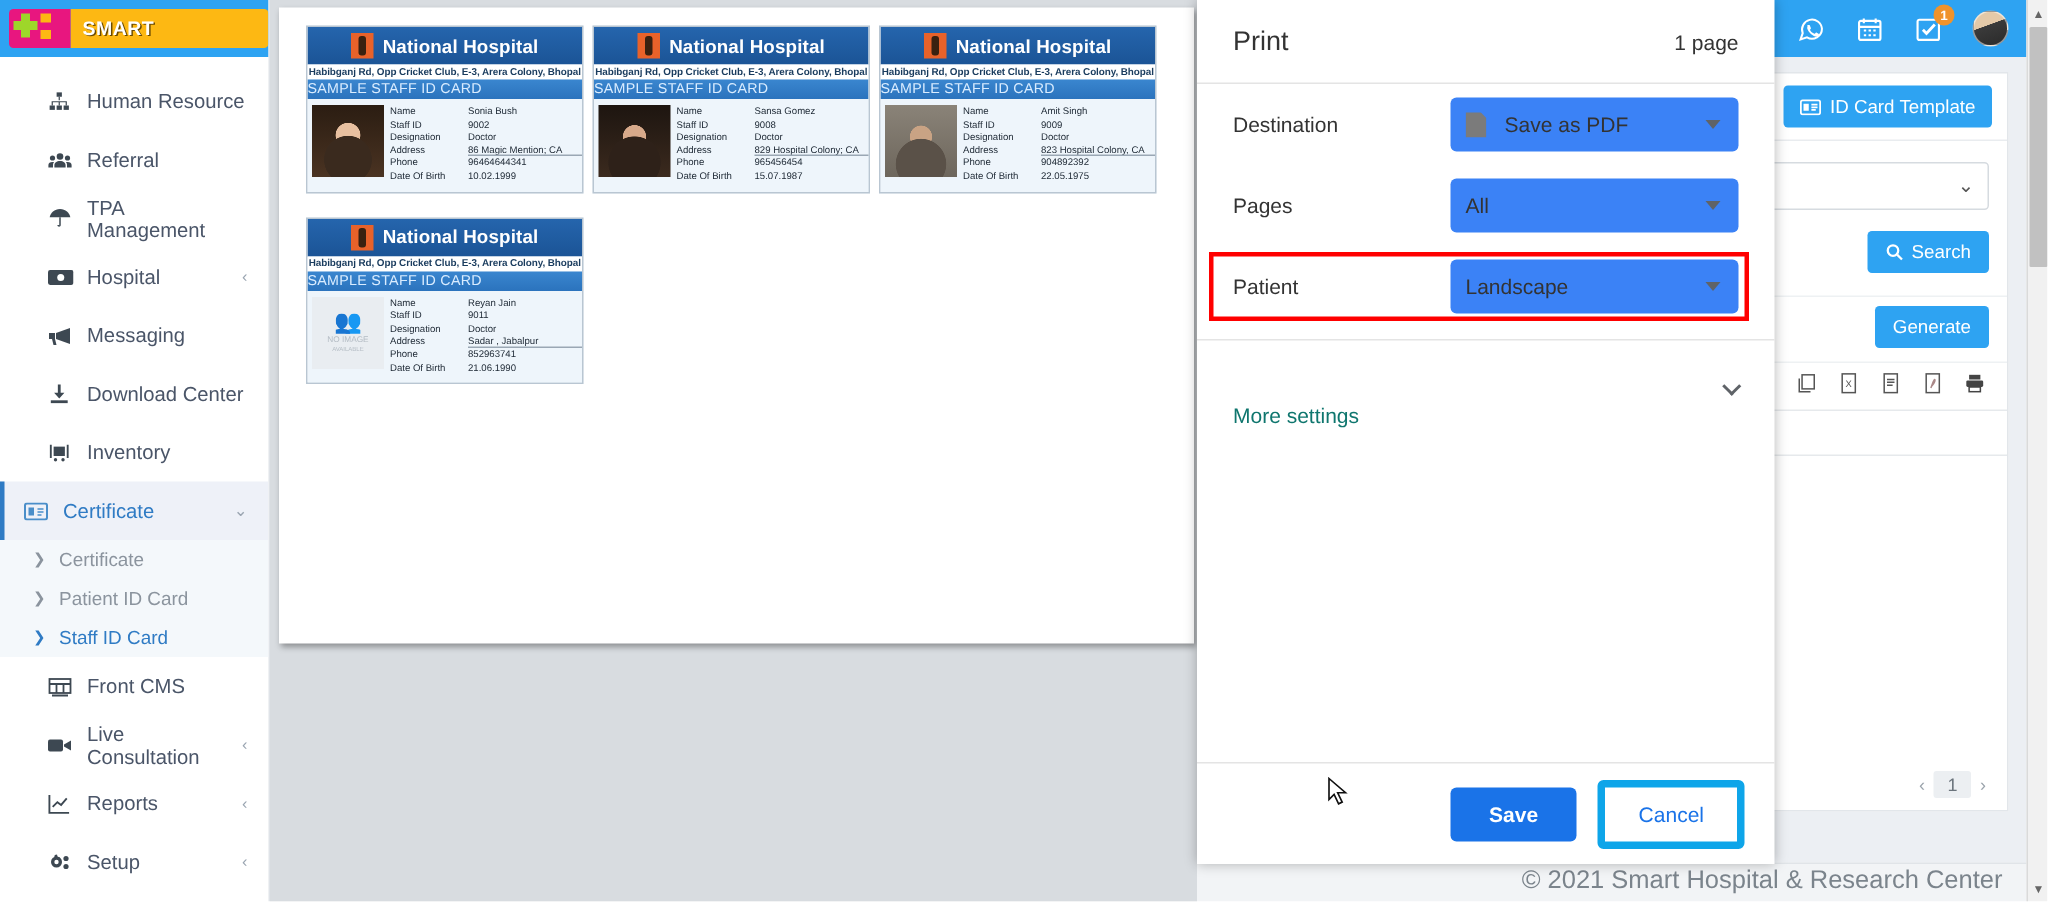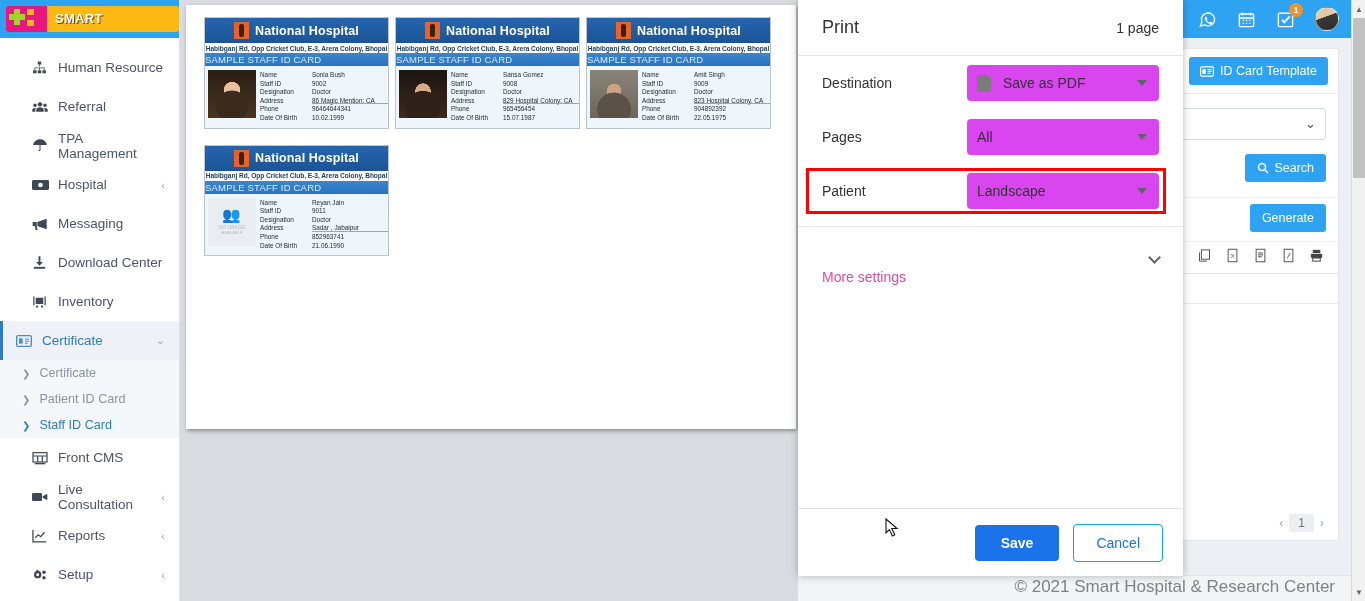--- a/index.html
+++ b/index.html
@@ -253,21 +253,21 @@
     height:56px; display:flex; align-items:center; justify-content:space-between;
     padding:0 24px; border-bottom:1px solid #e4e4e4;
   }
   .pd-title { font-size:18px; color:#333; }
   .pd-pages { font-size:14px; color:#333; }
   .pd-row {
     display:flex; align-items:center; height:54px; padding:0 24px;
   }
   .pd-label { width:145px; font-size:14px; color:#333; }
   .pd-control {
-    flex:1; height:36px; background:#d946ef; border-radius:4px;
+    flex:1; height:36px; background:#3b82f6; border-radius:4px;
     display:flex; align-items:center; padding:0 10px; position:relative;
     cursor:pointer;
   }
   .pd-control .val { font-size:14px; color:#333; }
   .pd-control .caret {
     position:absolute; right:12px; top:50%; transform:translateY(-50%);
     width:0;height:0;border-left:5px solid transparent;border-right:5px solid transparent;
     border-top:6px solid #5f6368;
   }
   .pdf-ico {
@@ -276,37 +276,37 @@
   }
   .highlight-box {
     position:absolute; left:806px; top:168px; width:360px; height:46px;
     border:3px solid #f00; pointer-events:none;
   }
   .pd-divider { border-top:1px solid #e4e4e4; margin-top:8px; }
   .pd-more {
     display:flex; align-items:center; justify-content:space-between;
     padding:0 24px; height:48px; margin-top:8px; cursor:pointer;
   }
-  .pd-more .t { font-size:14px; color:#ec4899;margin-top:36px; }
+  .pd-more .t { font-size:14px; color:#0f766e;margin-top:36px; }
   .pd-more .chev {
     width:9px;height:9px;border-right:2px solid #5f6368;border-bottom:2px solid #5f6368;
     transform:rotate(45deg); margin-top:-4px;
   }
   .pd-foot {
     position:absolute; left:0; right:0; bottom:0; height:68px;
     border-top:1px solid #e4e4e4; display:flex; align-items:center;
     justify-content:flex-end; gap:14px; padding-right:20px;
   }
   .btn-save {
     background:#1a73e8; color:#fff; border:none; border-radius:4px;
     padding:10px 26px; font-size:14px; font-weight:bold; cursor:pointer;
     font-family:"Liberation Sans", sans-serif;
   }
   .btn-cancel {
-    background:#fff; color:#1a73e8; border:1px solid #0ea5e9; border-radius:4px;
+    background:#fff; color:#1a73e8; border:5px solid #0ea5e9; border-radius:4px;
     padding:10px 22px; font-size:14px; cursor:pointer;
     font-family:"Liberation Sans", sans-serif;
   }
   .cursor {
     position:absolute; left:885px; top:518px; width:14px; height:20px;
     pointer-events:none;
   }
 </style>
 </head>
 <body>

